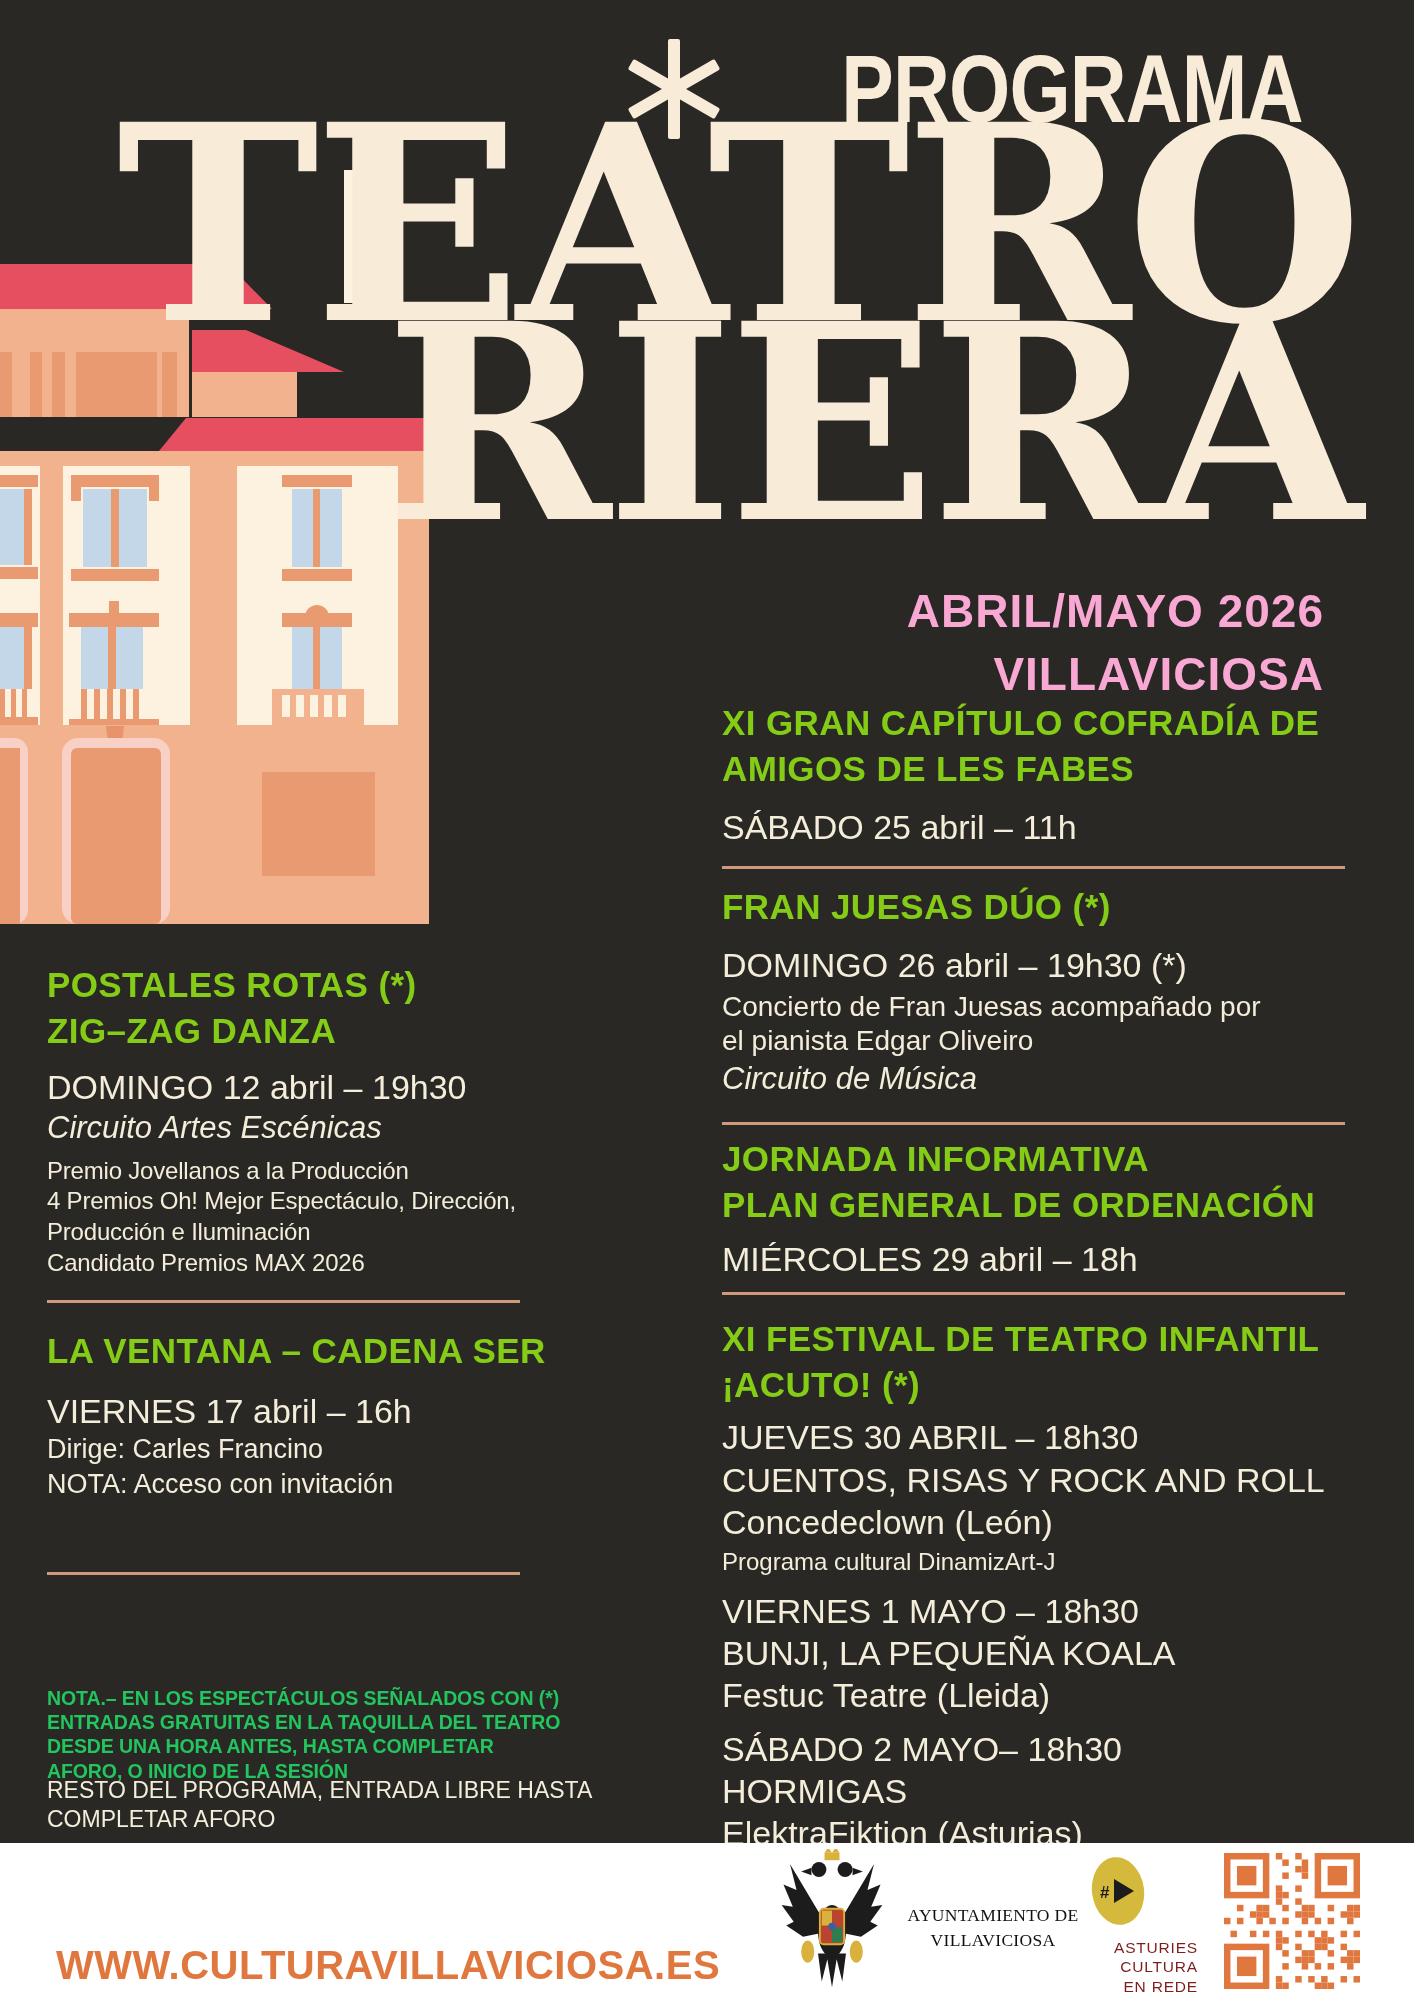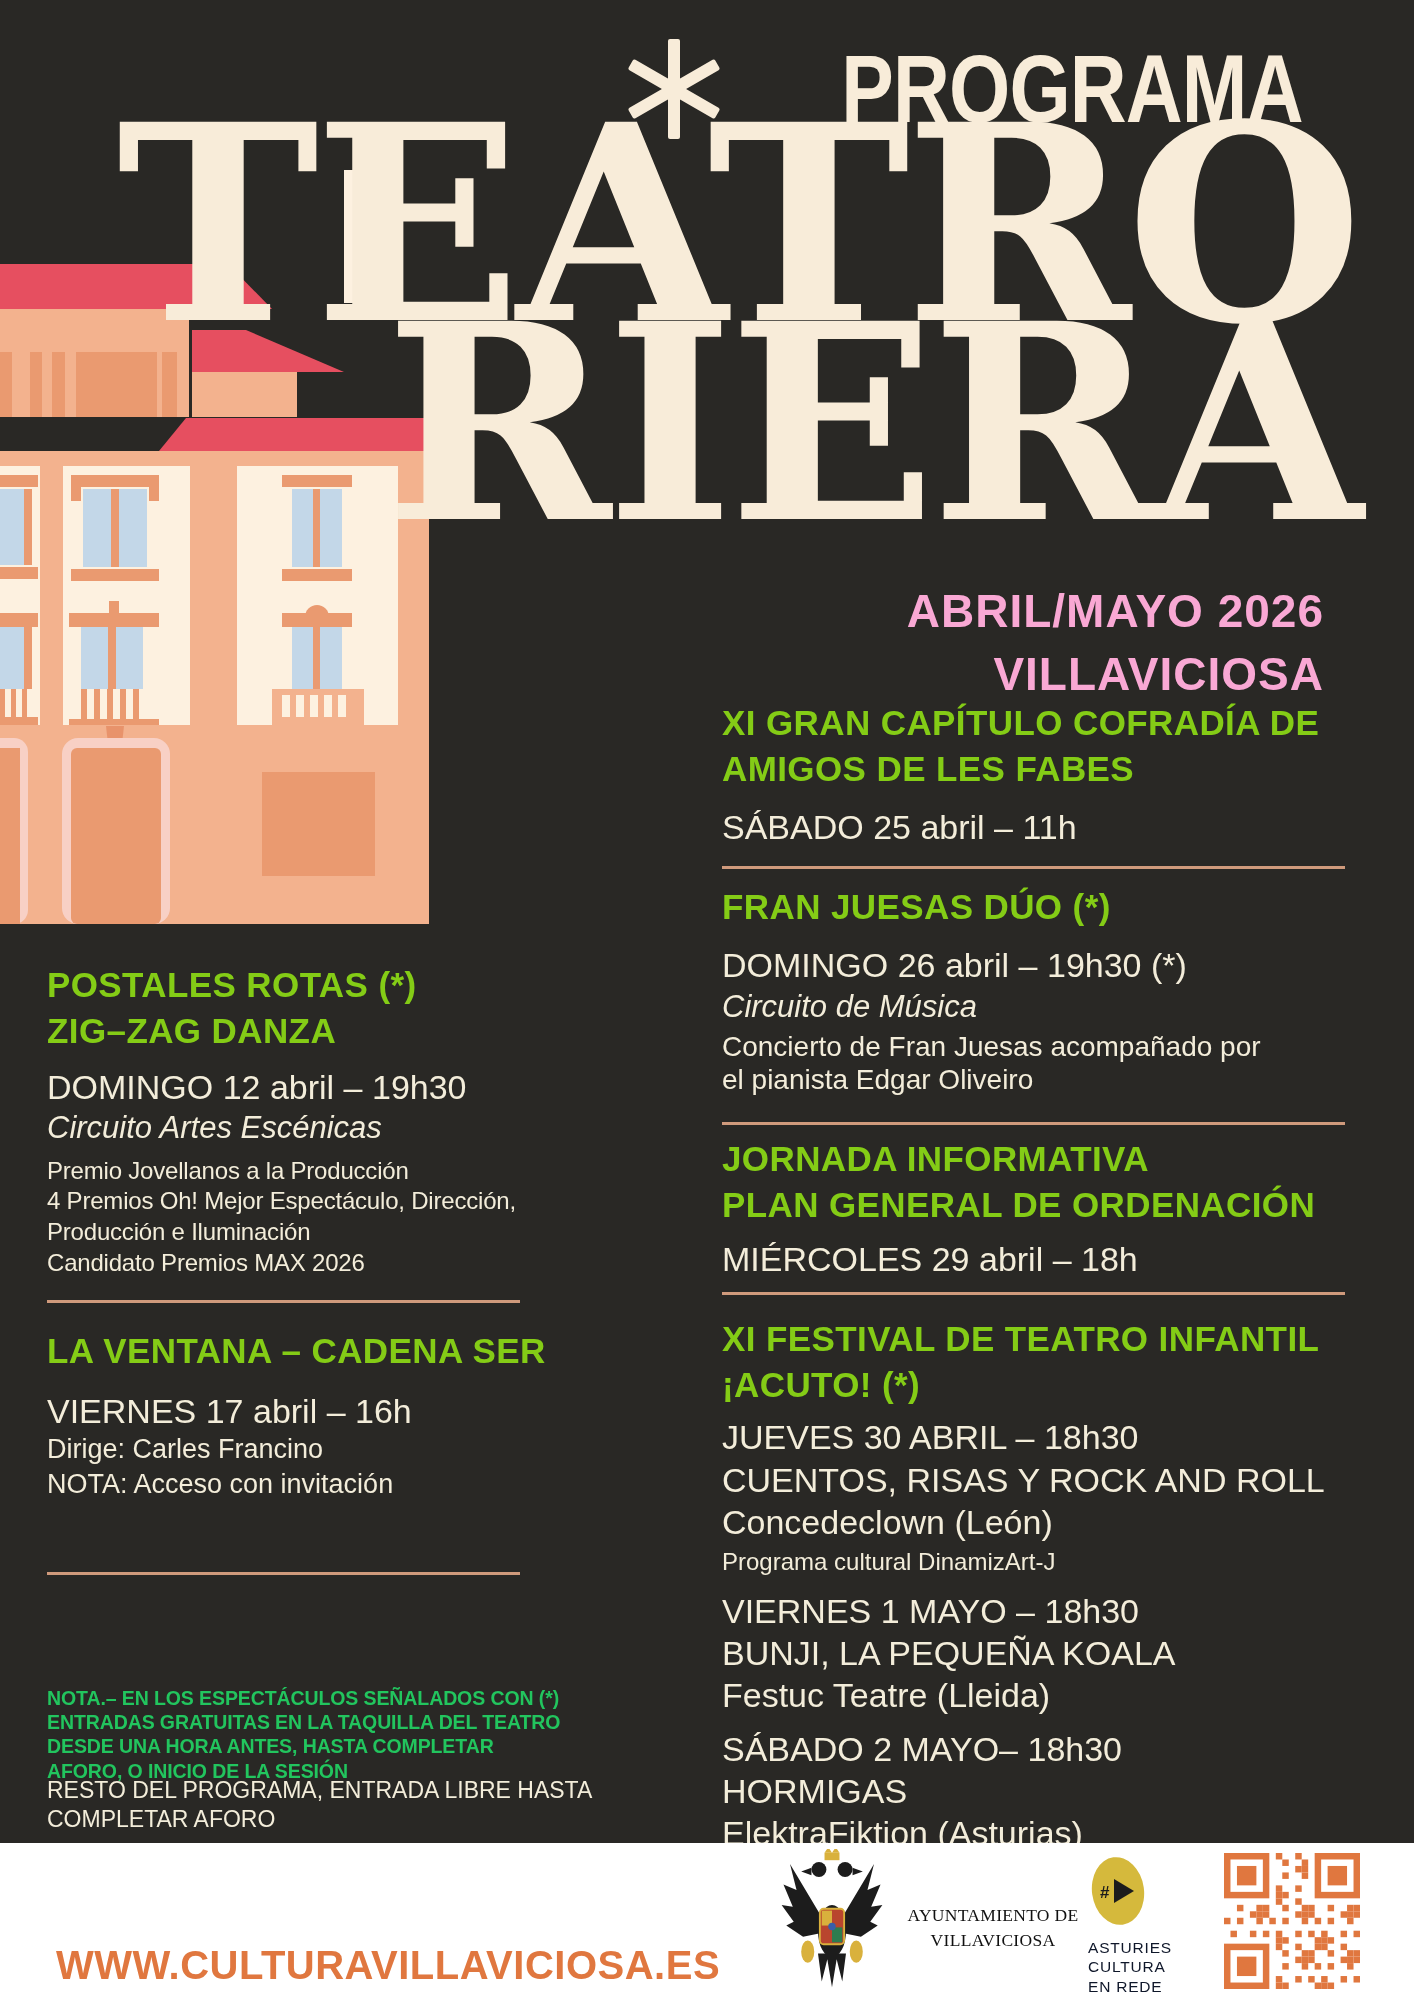--- a/index.html
+++ b/index.html
@@ -24,22 +24,22 @@
   .divider{position:absolute;height:3px;background:#cf9a7c;}
   .abs{position:absolute;}
   
   .footer{position:absolute;left:0;top:1843px;width:1414px;height:157px;background:#ffffff;}
   .footer-url{position:absolute;left:56px;top:100px;color:#e0773f;font-weight:800;
               font-size:40px;letter-spacing:.5px;white-space:nowrap;}
   .ayto-text{position:absolute;left:888px;top:60px;width:210px;text-align:center;
              font-family:"Liberation Serif",serif;color:#111;font-size:17.5px;
              line-height:1.4;letter-spacing:.3px;}
   .asturies{position:absolute;left:1088px;top:12px;width:110px;}
-  .asturies-lines{margin-top:6px;color:#0f172a;font-size:15.5px;line-height:1.12;
-                  letter-spacing:.8px;font-weight:400;}
+  .asturies-lines{margin-top:6px;color:#7f1d1d;font-size:15.5px;line-height:1.12;
+                  letter-spacing:.8px;font-weight:400;text-align:right;}
   .asturies-lines div{margin-bottom:2px;}
 </style>
 </head>
 <body>
 
 <div class="poster">
 
   <svg class="abs" style="left:0;top:170px" width="440" height="755" viewBox="0 0 440 755" aria-hidden="true">
 
     <rect x="344" y="0" width="46" height="133" fill="#fdf1e0"></rect>
@@ -160,25 +160,25 @@
       <div>XI GRAN CAPÍTULO COFRADÍA DE</div>
       <div>AMIGOS DE LES FABES</div>
     </div>
     <div class="date-line" style="margin-top:14px">SÁBADO 25 abril – 11h</div>
   </div>
   <div class="divider" style="left:722px;top:866px;width:623px"></div>
 
   <div class="abs" style="left:722px;top:884px;width:650px">
     <div class="section-title">FRAN JUESAS DÚO (*)</div>
     <div class="date-line" style="margin-top:14px">DOMINGO 26 abril – 19h30 (*)</div>
-    <div class="detail-lg italic" style="font-size:31px;margin-top:2px">Circuito de Música</div>
     <div class="detail-lg" style="margin-top:4px">
       <div>Concierto de Fran Juesas acompañado por</div>
       <div>el pianista Edgar Oliveiro</div>
     </div>
+    <div class="detail-lg italic" style="font-size:31px;margin-top:2px">Circuito de Música</div>
   </div>
   <div class="divider" style="left:722px;top:1122px;width:623px"></div>
 
   <div class="abs" style="left:722px;top:1136px;width:650px">
     <div class="section-title">
       <div>JORNADA INFORMATIVA</div>
       <div>PLAN GENERAL DE ORDENACIÓN</div>
     </div>
     <div class="date-line" style="margin-top:10px">MIÉRCOLES 29 abril – 18h</div>
   </div>

